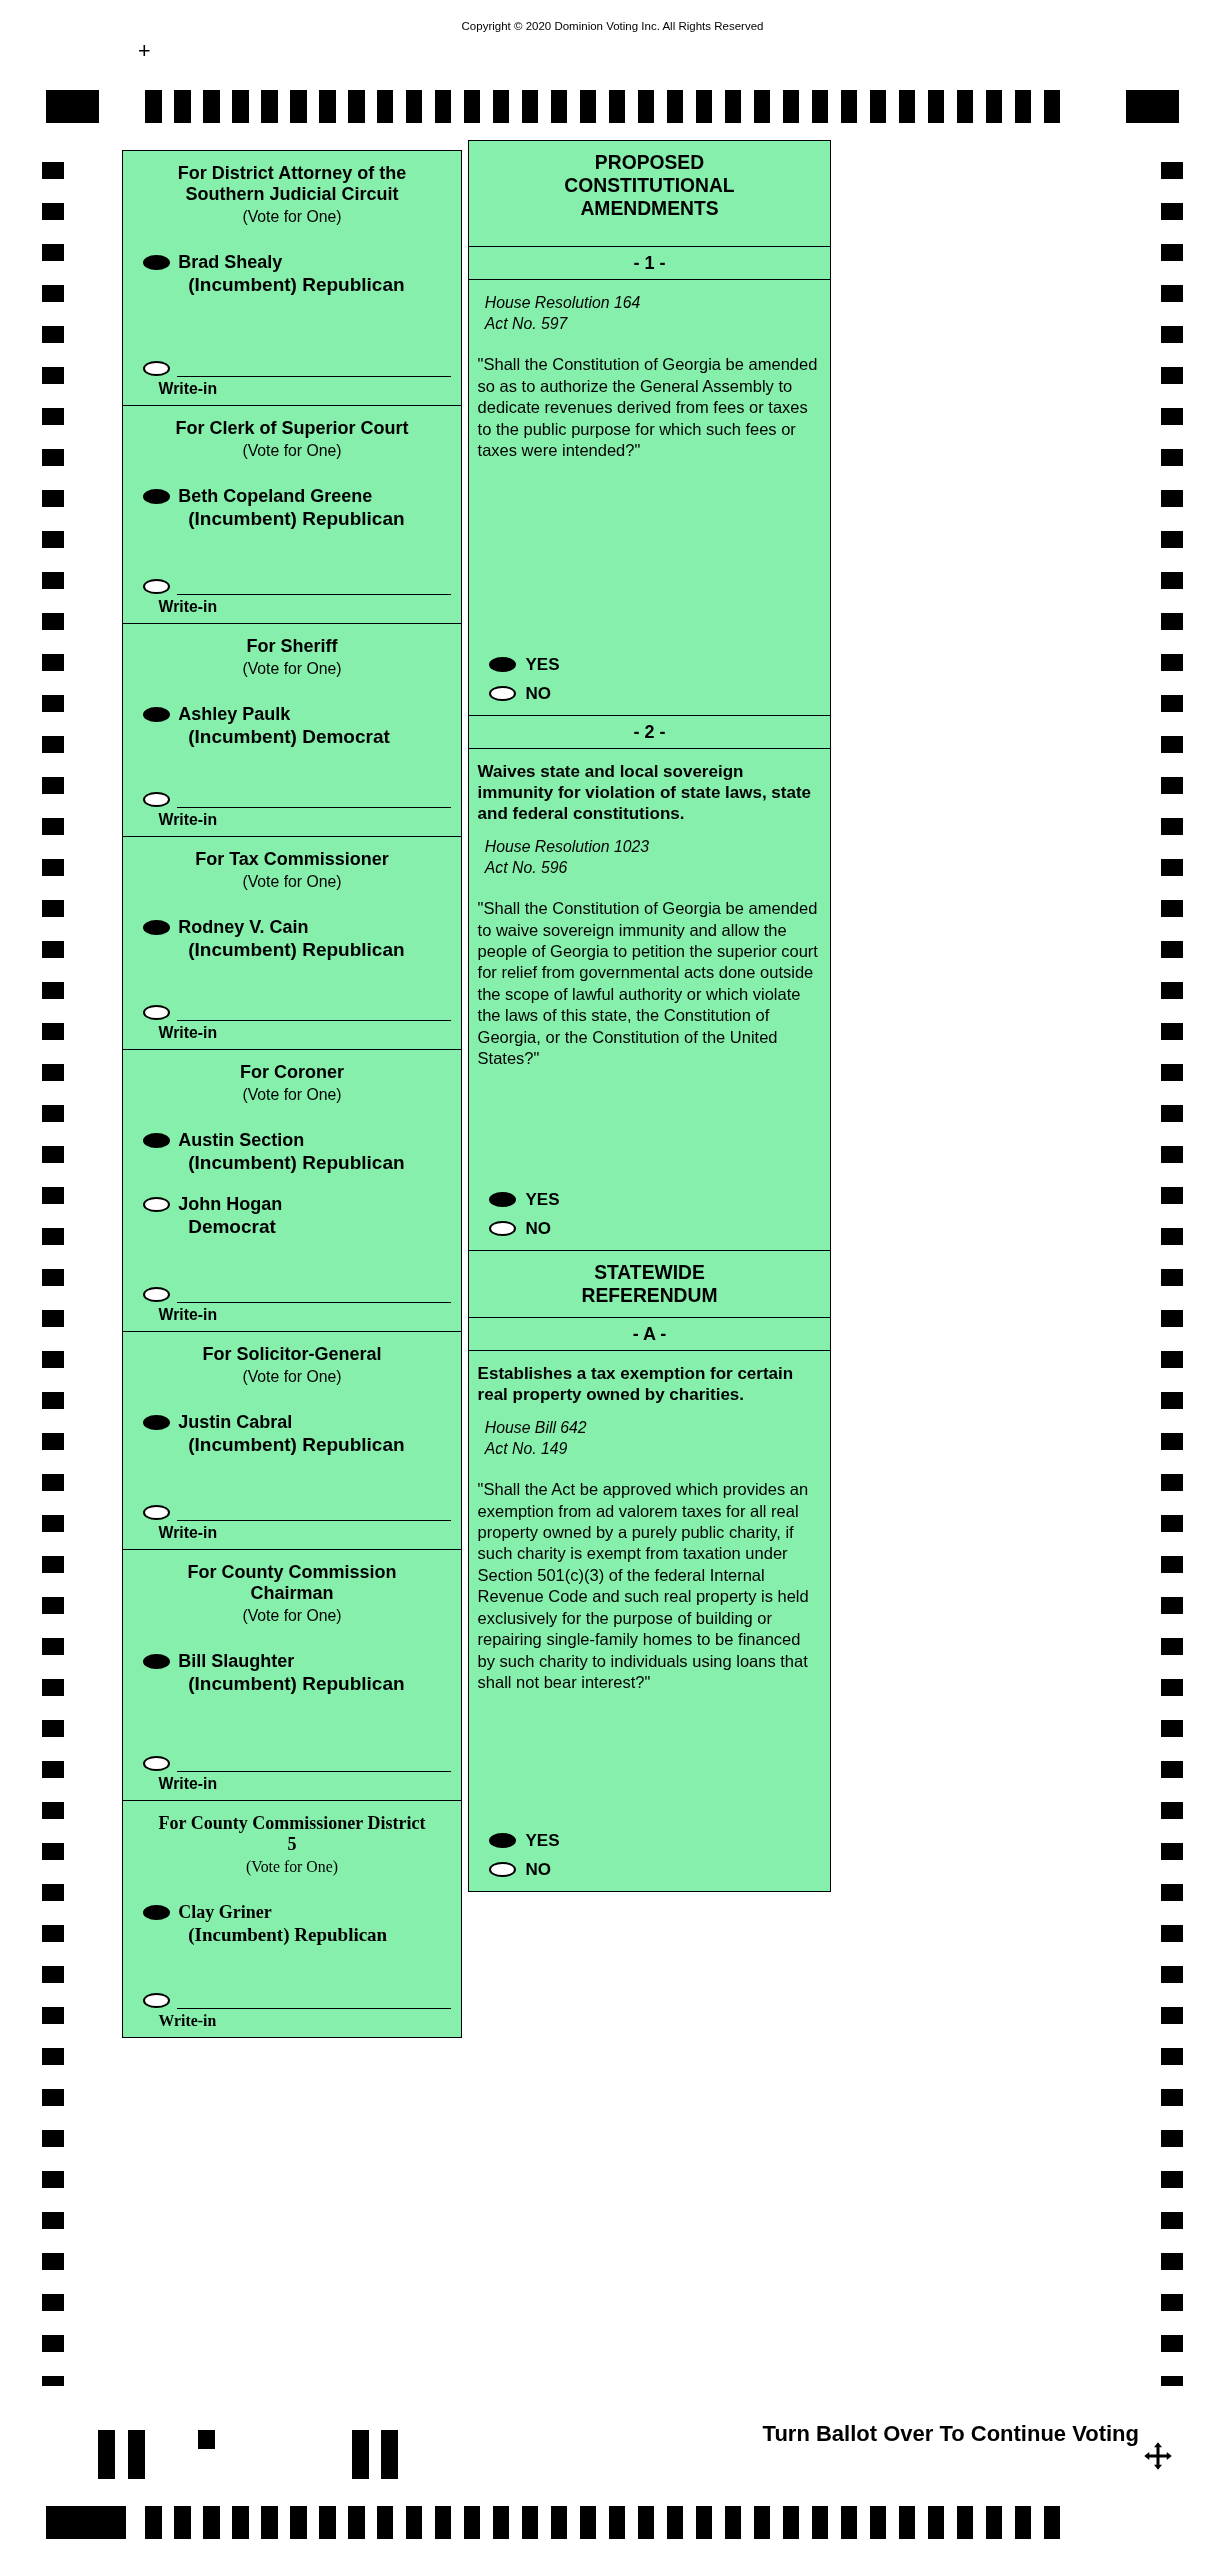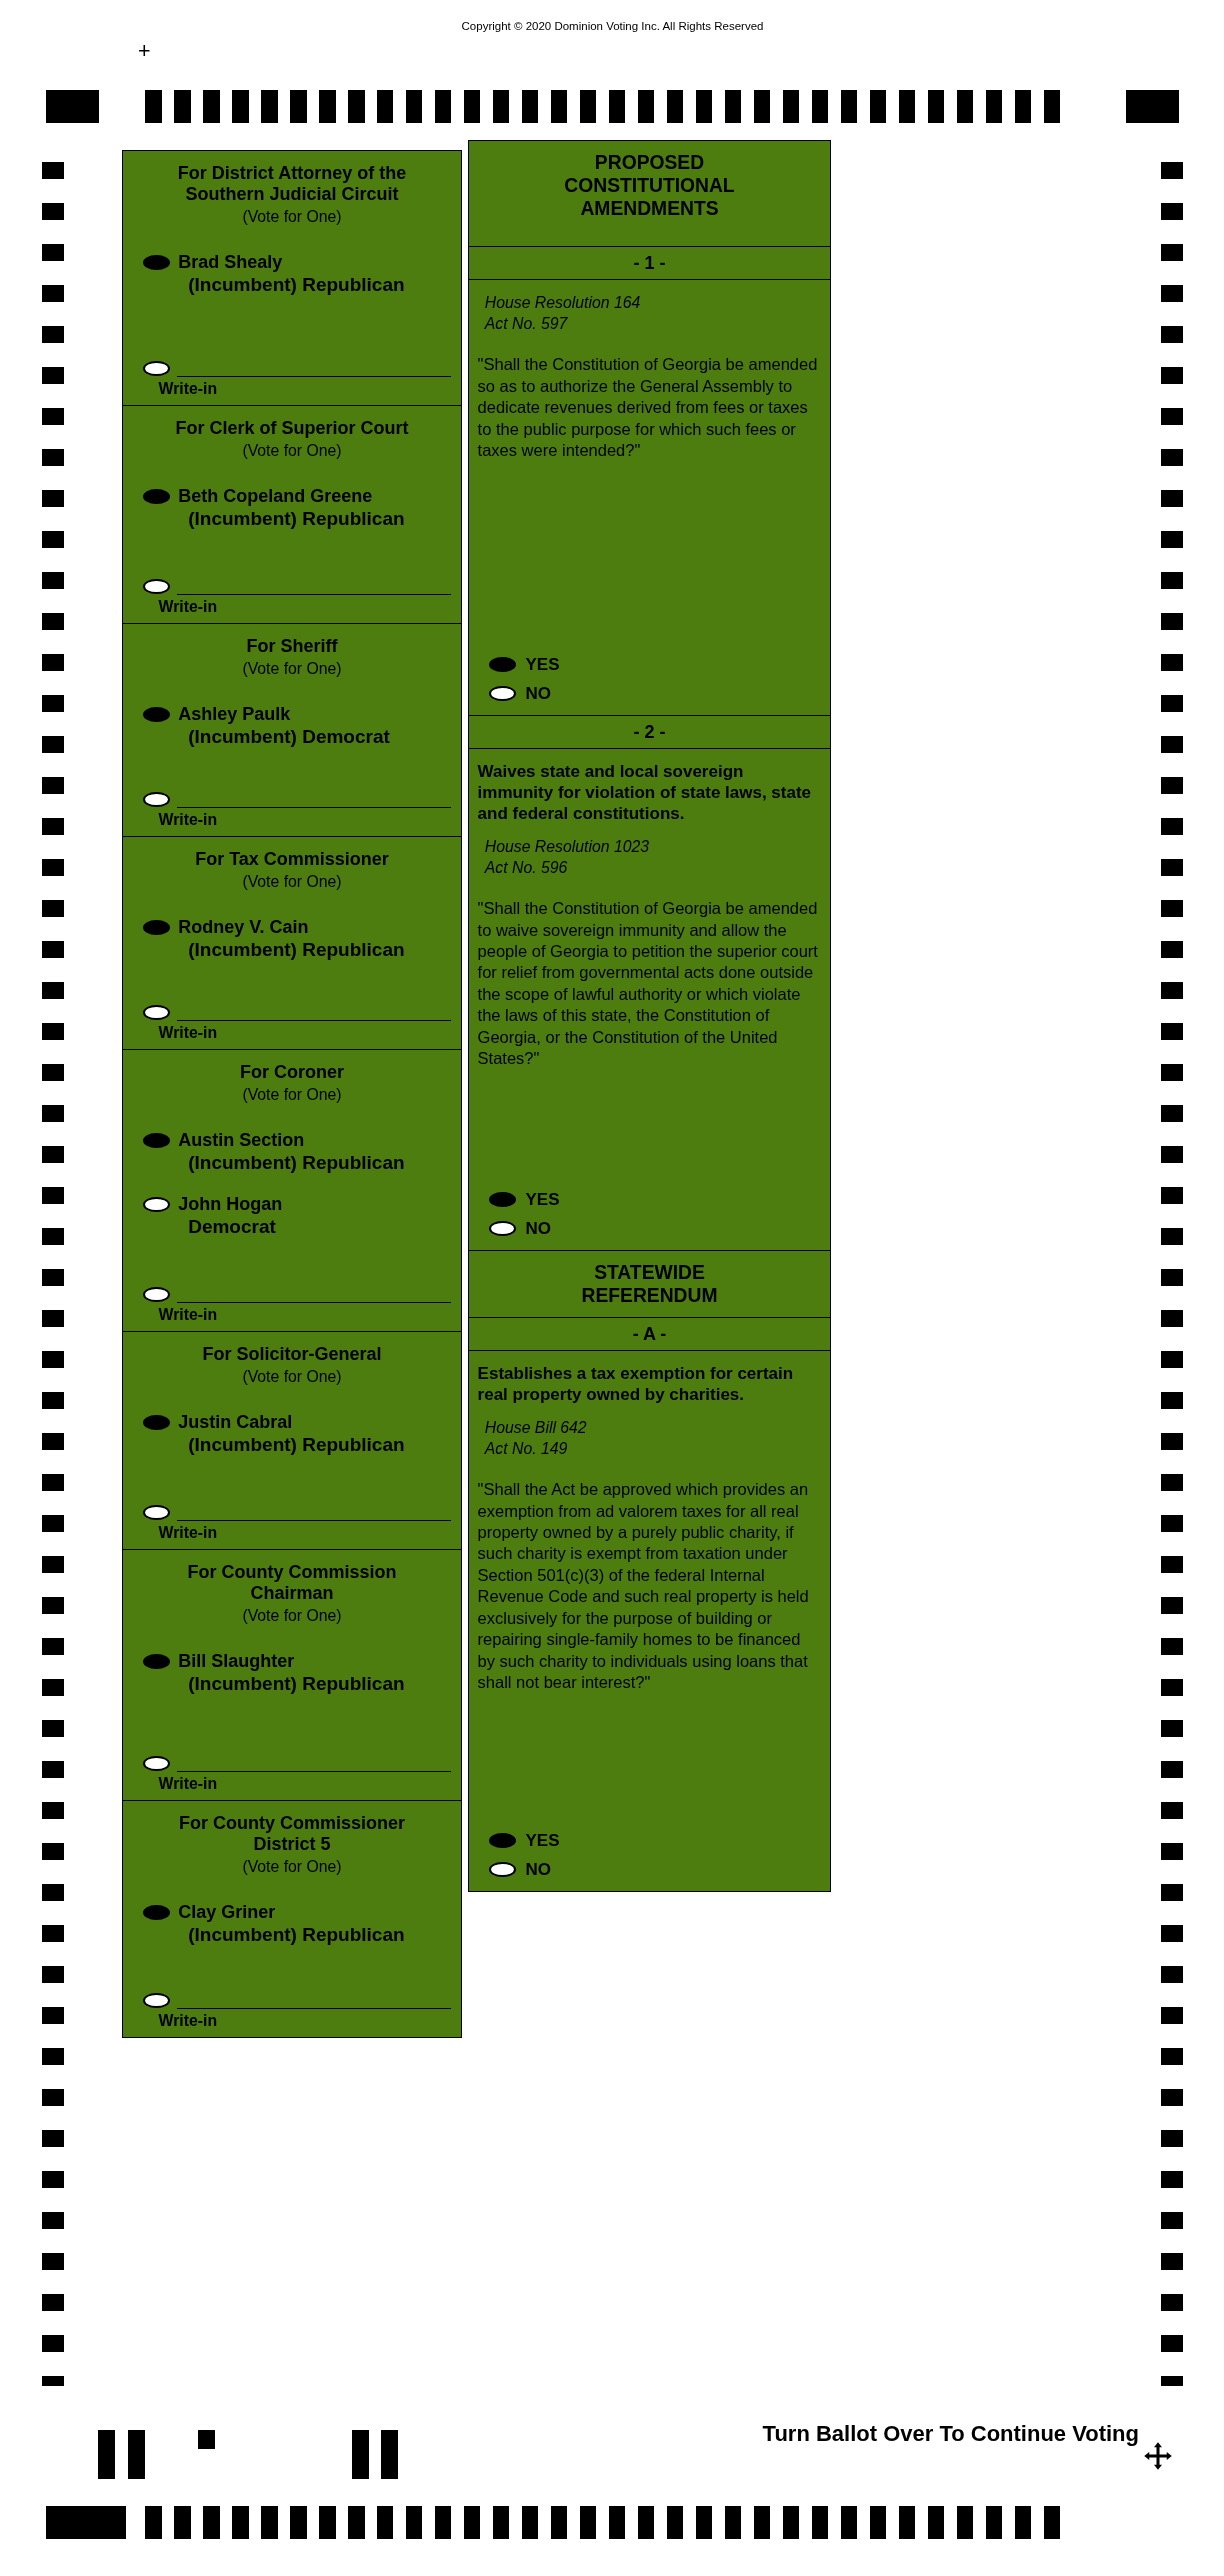--- a/index.html
+++ b/index.html
@@ -26,29 +26,29 @@
   .tm-right-col { left: 1161px; top: 162px; width: 22px; height: 2224px; background-color: transparent; }
   .mark-a { left: 98px; top: 2430px; width: 16.5px; height: 49px; }
   .mark-b { left: 128px; top: 2430px; width: 16.5px; height: 49px; }
   .mark-c { left: 198px; top: 2430px; width: 17px; height: 18.6px; }
   .mark-d { left: 352px; top: 2430px; width: 16.5px; height: 49px; }
   .mark-e { left: 381px; top: 2430px; width: 16.5px; height: 49px; }
   .tm-bottom-left { left: 46px; top: 2506px; width: 80px; height: 33px; }
   .tm-bottom-bars { left: 145px; top: 2506px; width: 927px; height: 33px; background-color: transparent; }
 
   
-  .col { position: absolute; border: 1.4px solid #000; background: #4d7c0f; }
+  .col { position: absolute; border: 1.4px solid #000; background: #86efac; }
   .col-left  { left: 122px; top: 150px; width: 340px; }
   .col-right { left: 468px; top: 140px; width: 363px; }
   .col-left > :last-child, .col-right > :last-child { border-bottom: none; }
 
   
   .contest { border-bottom: 1.4px solid #000; display: flex; flex-direction: column; padding: 11.5px 8.6px 7.2px; }
   .c1 { height: 255px; } .c2 { height: 218px; } .c3 { height: 213px; } .c4 { height: 213px; }
-  .c5 { height: 282px; } .c6 { height: 218px; } .c7 { height: 251px; } .c8 { height: 236px; }
+  .c5 { height: 282px; } .c6 { height: 218px; } .c7 { height: 251px; } .c8 { height: 236px; font-family: Liberation Serif, serif; }
   .contest-title { font-weight: bold; font-size: 18px; line-height: 1.18; text-align: center; max-width: 275px; margin: 0 auto; }
   .vote-for { font-size: 15.8px; text-align: center; margin-top: 2.9px; }
   .cand-list { margin-top: 26px; margin-left: 11.5px; }
   .cand { display: flex; align-items: flex-start; }
   .cand + .cand { margin-top: 18.6px; }
   .bubble {
     display: inline-block; width: 26.5px; height: 15px; flex: none;
     border: 2.1px solid #000; border-radius: 50%; background: #fff;
   }
   .bubble.filled { background: #000; }

